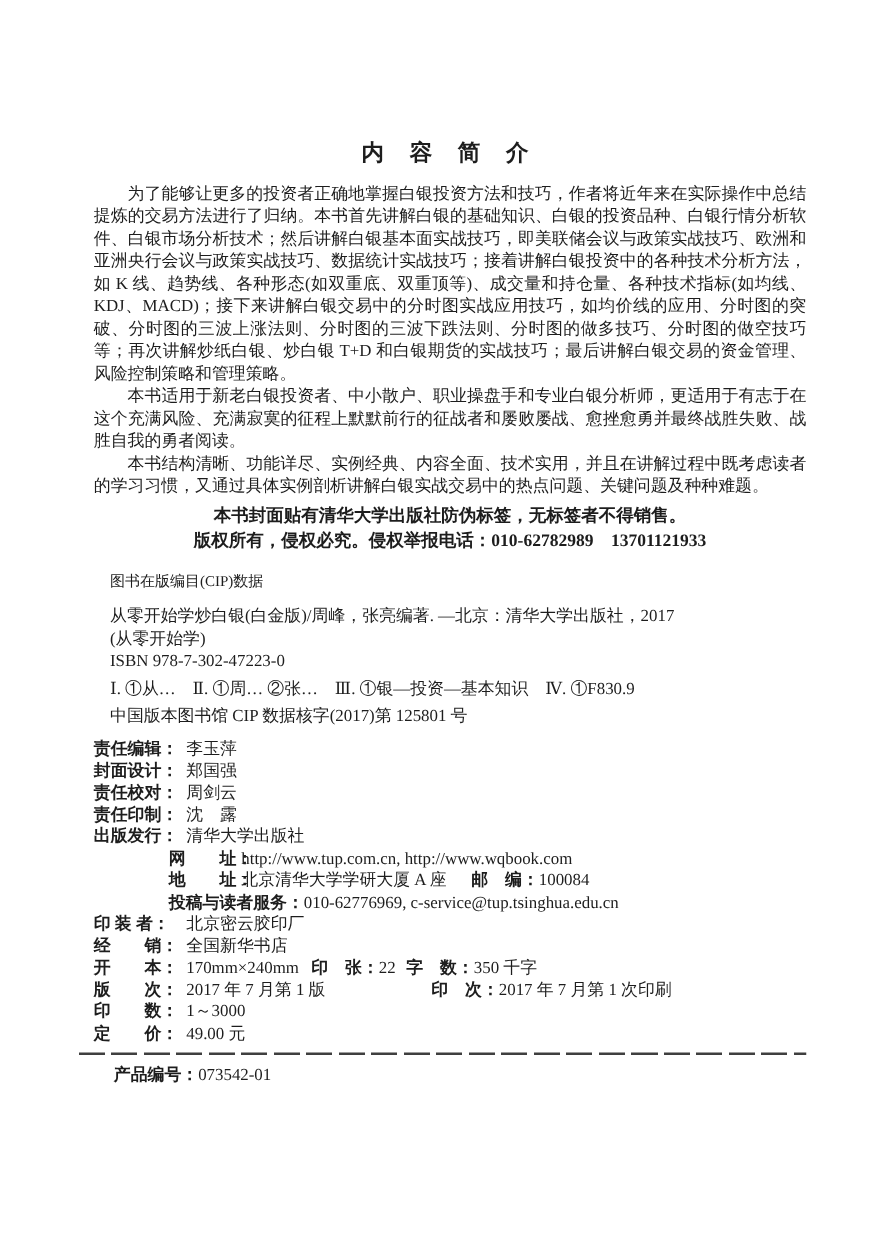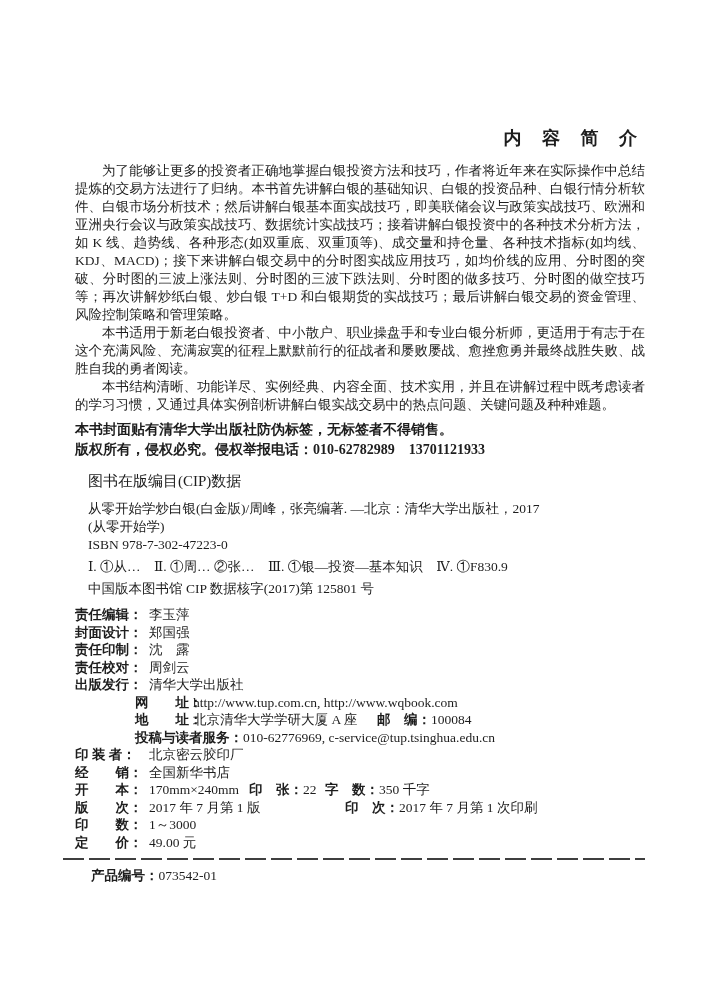--- a/index.html
+++ b/index.html
@@ -3,32 +3,32 @@
 <meta charset="utf-8">
 <style>
   html,body{margin:0;padding:0;}
   body{
     width:715px;height:1000px;overflow:hidden;
     background:#ffffff;color:#1d1d1d;
     font-family:"Liberation Serif","DejaVu Serif",serif;
   }
   .page{padding:112px 70px 0 75px;}
   .section-title{
-    font-size:18px;font-weight:bold;text-align:right;
-    letter-spacing:8px;margin:16px 0 14px 0;line-height:20px;
+    font-size:18px;font-weight:bold;text-align:center;
+    letter-spacing:8px;margin:0 0 14px 0;line-height:20px;
   }
   .intro p{
     margin:0;font-size:13.5px;line-height:18px;
     text-align:justify;text-indent:2em;
   }
   .notice{margin-top:6px;font-weight:bold;font-size:14px;}
-  .notice p{margin:0;line-height:20px;}
+  .notice p{margin:0;line-height:20px;text-align:center;}
   .cip{margin:12px 0 0 13px;font-size:13.5px;}
   .cip p{margin:0;line-height:18px;}
-  .cip .cip-heading{font-size:15px;margin-bottom:10px;}
+  .cip .cip-heading{font-size:12px;margin-bottom:10px;}
   .cip .sp{margin-top:4px;}
   .colophon{margin-top:8px;font-size:13.5px;}
   .row{line-height:17.5px;white-space:nowrap;}
   .lbl{display:inline-block;font-weight:bold;width:74px;}
   .row.indent{padding-left:60px;}
   .row.indent .lbl{width:58px;}
   .row.indent .lbl.wide{width:auto;}
   .lbl2{font-weight:bold;}
   .v-addr{display:inline-block;width:184px;}
   .v-phone{display:inline-block;width:184px;}
@@ -70,24 +70,24 @@
   </div>
 
   <div class="colophon">
     <div class="row">
       <span class="lbl">责任编辑：</span><span>李玉萍</span>
     </div>
     <div class="row">
       <span class="lbl">封面设计：</span><span>郑国强</span>
     </div>
     <div class="row">
-      <span class="lbl">责任印制：</span><span>沈　露</span>
+      <span class="lbl">责任校对：</span><span>周剑云</span>
     </div>
     <div class="row">
-      <span class="lbl">责任校对：</span><span>周剑云</span>
+      <span class="lbl">责任印制：</span><span>沈　露</span>
     </div>
     <div class="row">
       <span class="lbl">出版发行：</span><span>清华大学出版社</span>
     </div>
     <div class="row indent">
       <span class="lbl">网　　址：</span><span>http://www.tup.com.cn, http://www.wqbook.com</span>
     </div>
     <div class="row indent">
       <span class="lbl">地　　址：</span><span class="v-addr">北京清华大学学研大厦 A 座</span><span class="lbl2">邮　编：</span><span>100084</span>
     </div>

